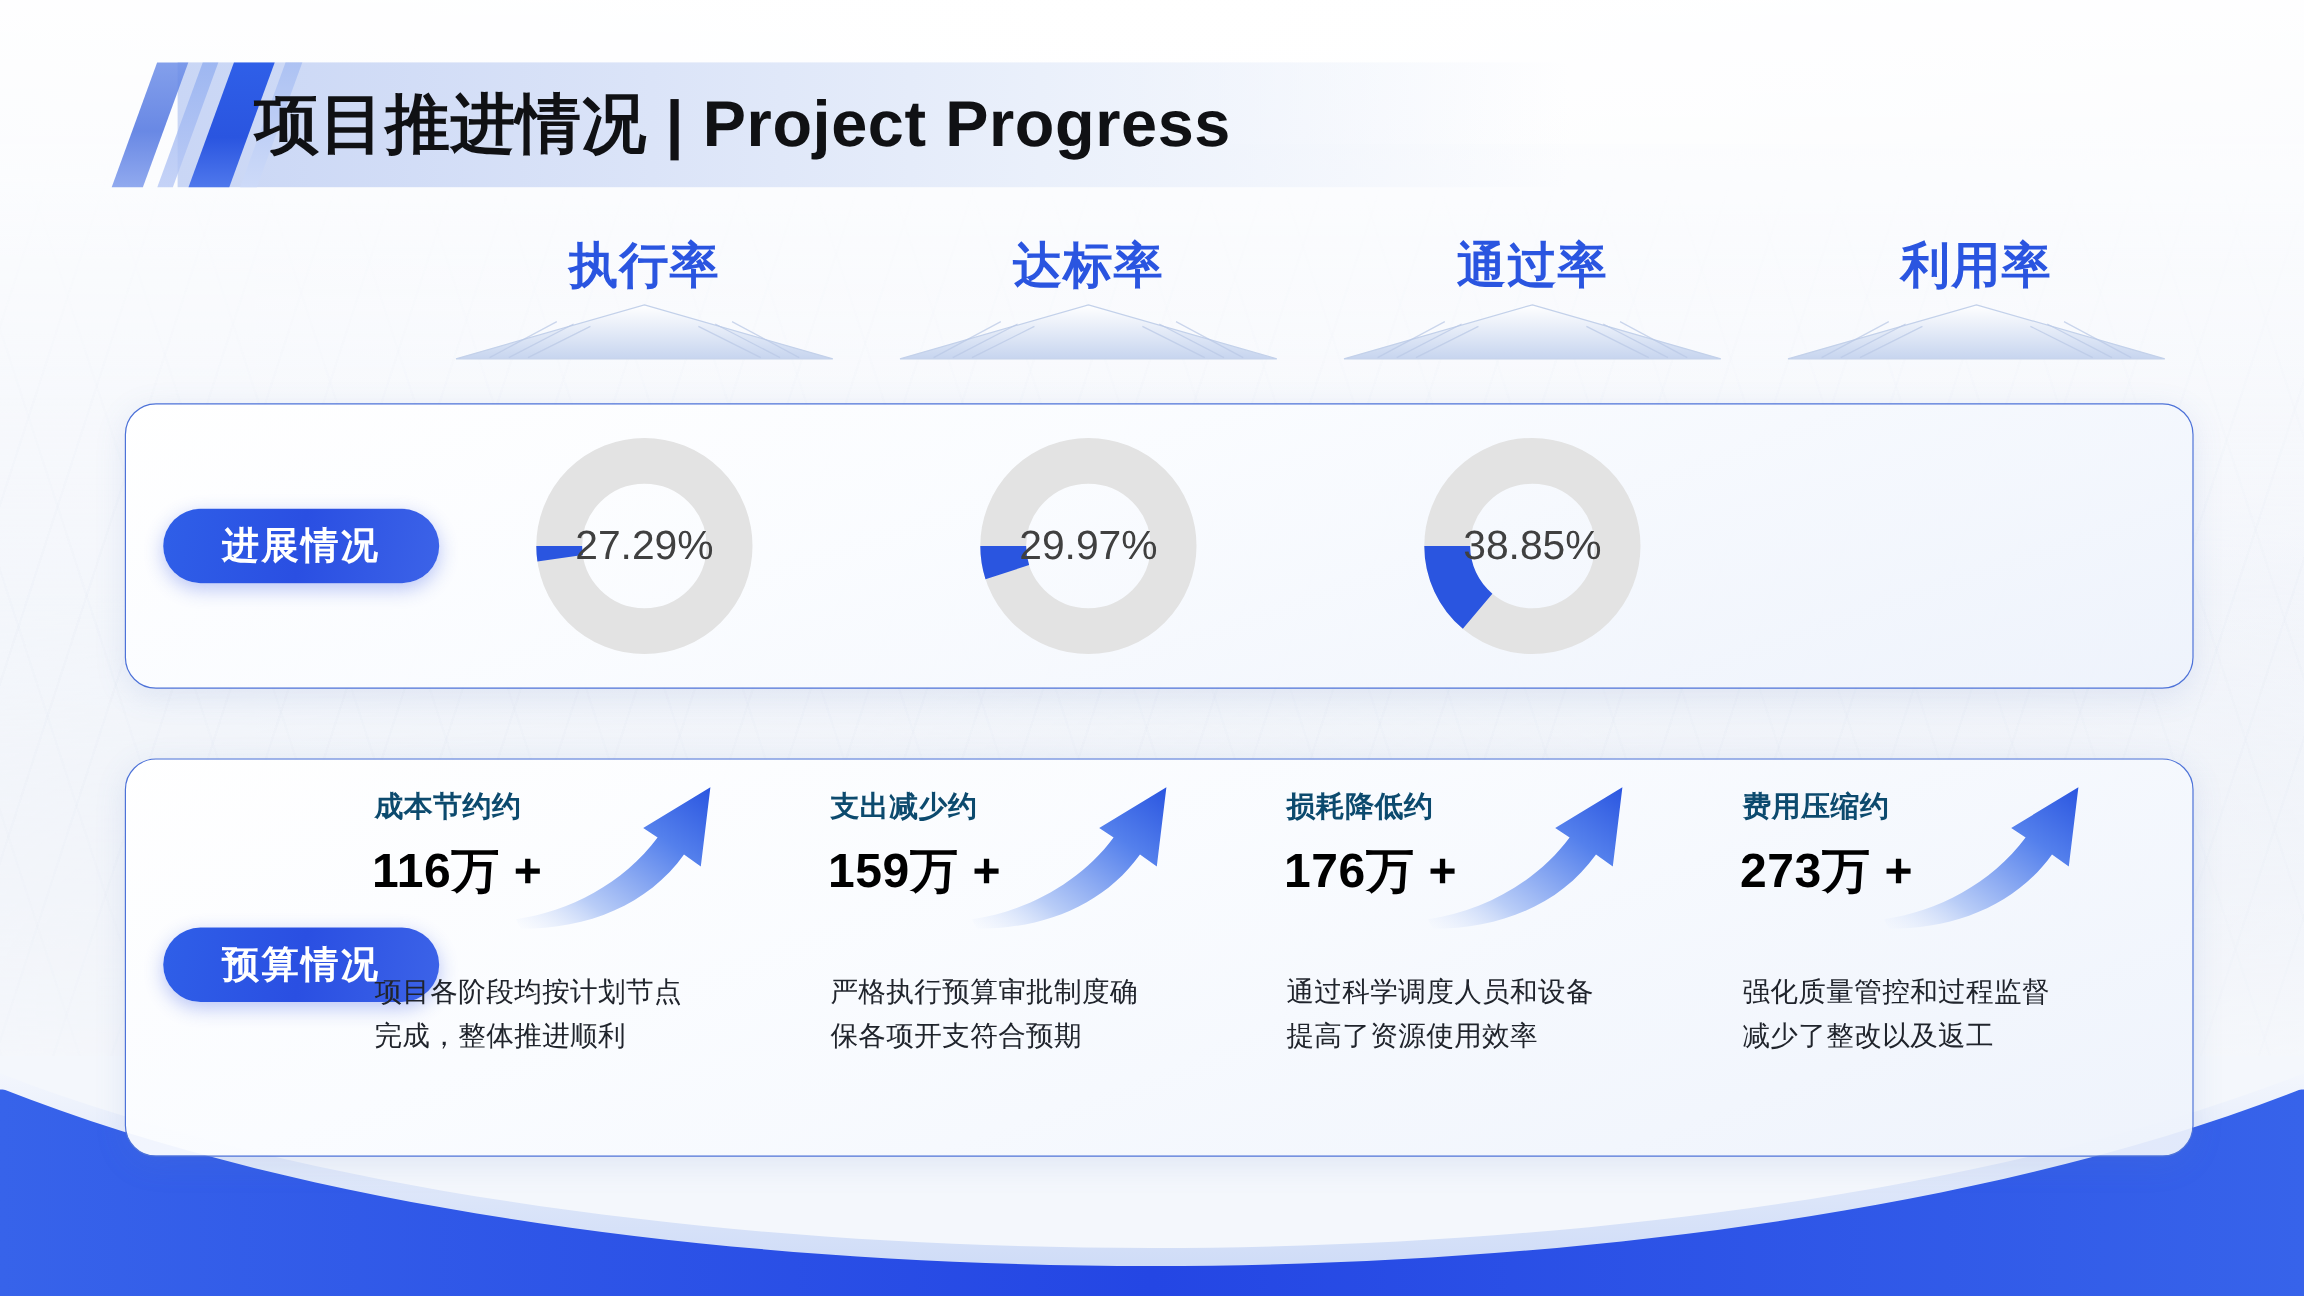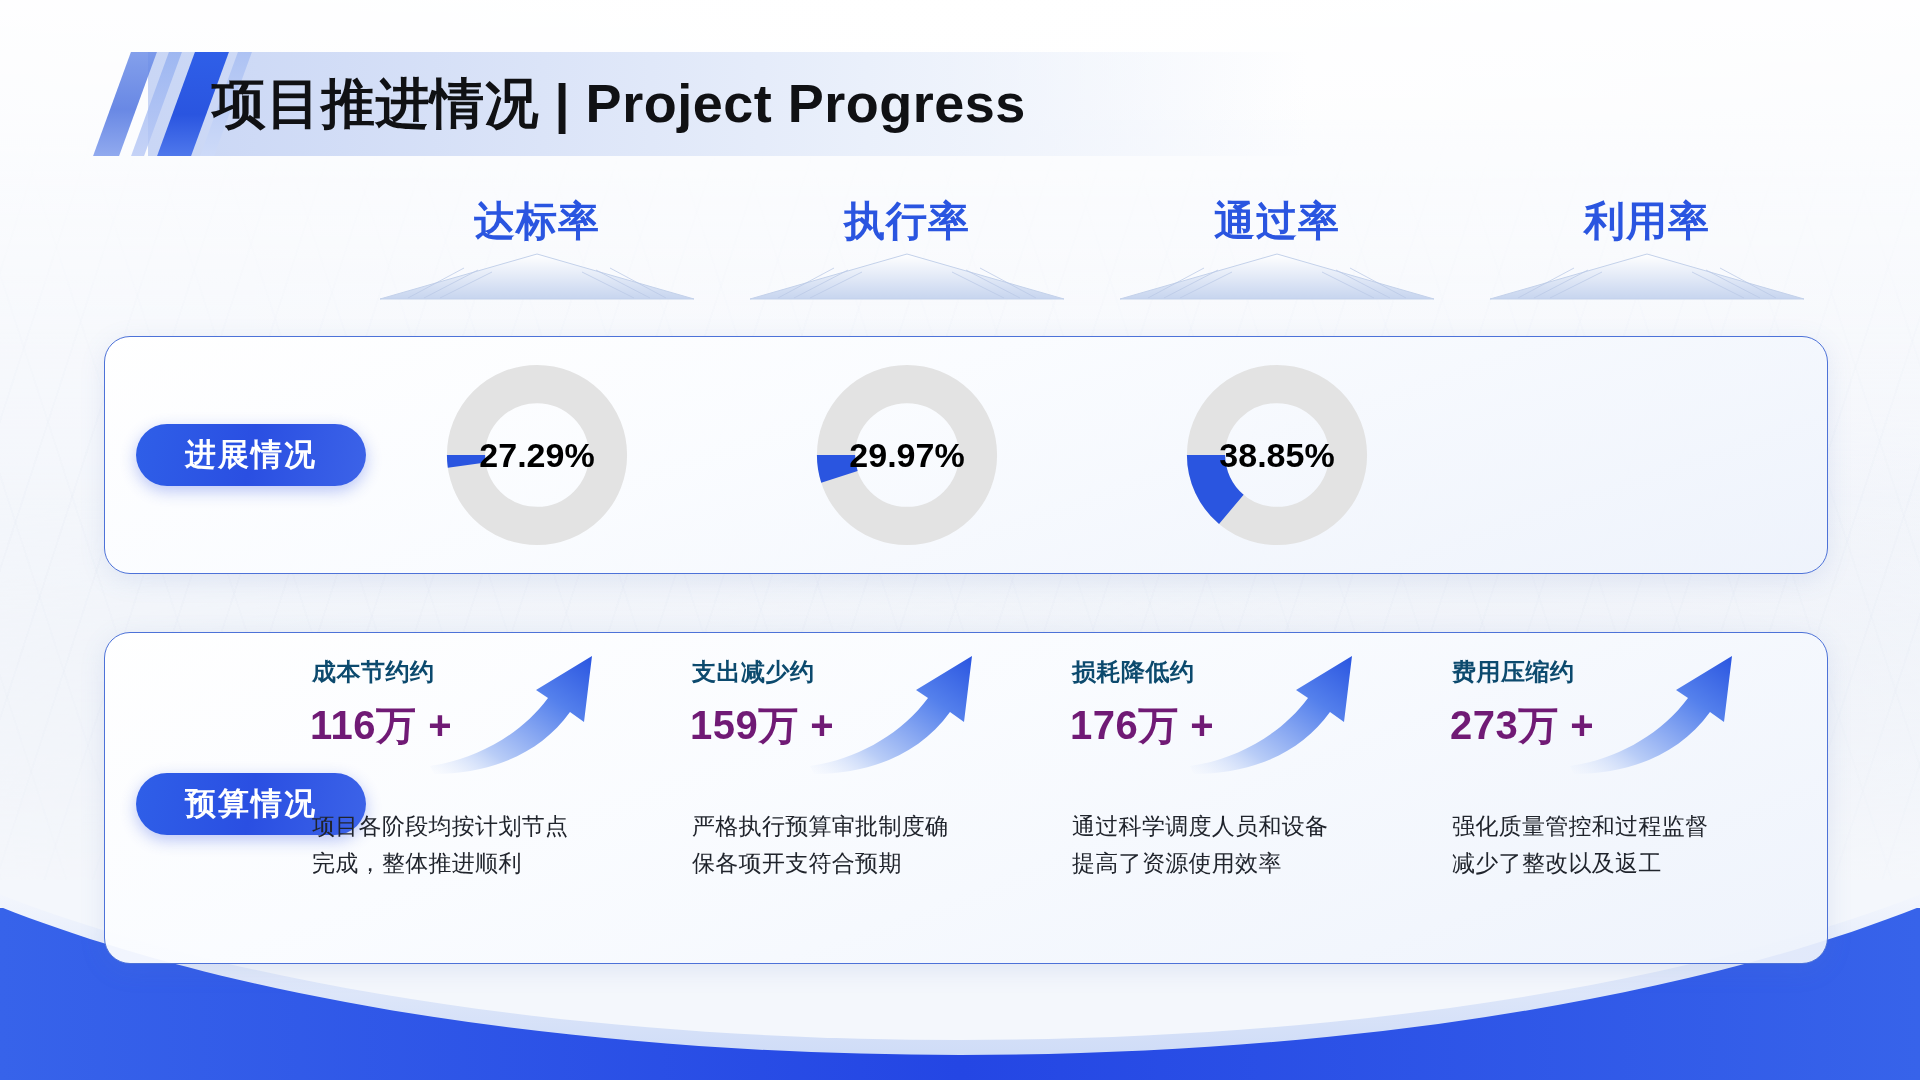--- a/index.html
+++ b/index.html
@@ -82,28 +82,28 @@
   #badge-progress { left:136px; top:424px; }
   #badge-budget   { left:136px; top:773px; }
 
   
   #donut-row { position:absolute; left:352px; top:336px; width:1480px; height:238px; display:flex; }
   .donut-cell { width:370px; height:238px; position:relative; }
   .donut { position:absolute; left:50%; top:50%; transform:translate(-50%,-50%); width:182px; height:182px; }
   .donut svg { display:block; }
   .donut-val {
     position:absolute; left:50%; top:50%; transform:translate(-50%,-50%);
-    font-size:34px; font-weight:700; color:#000000; white-space:nowrap;
+    font-size:34px; font-weight:400; color:#404040; white-space:nowrap;
   }
 
   
   #budget-row { position:absolute; left:300px; top:648px; width:1560px; height:310px; display:flex; }
   .bud-cell { width:380px; position:relative; padding-left:12px; }
   .bud-label { position:absolute; left:12px; top:8px; font-size:24px; font-weight:700; color:#0c4a6e; letter-spacing:.5px; }
-  .bud-value { position:absolute; left:10px; top:50px; font-size:40px; font-weight:700; color:#701a75; letter-spacing:.5px; white-space:nowrap; }
+  .bud-value { position:absolute; left:10px; top:50px; font-size:40px; font-weight:700; color:#000000; letter-spacing:.5px; white-space:nowrap; }
   .bud-arrow { position:absolute; right:56px; top:-10px; width:200px; height:140px; }
   .bud-desc {
     position:absolute; left:12px; top:160px; width:268px;
     font-size:23px; line-height:1.62; color:#20242c; letter-spacing:.3px;
   }
 </style>
 </head>
 <body>
 
 <div id="bg">
@@ -133,39 +133,39 @@
   <div class="slash s1"></div>
   <div class="slash s2"></div>
   <div class="slash s3"></div>
   <div class="slash s4"></div>
   <div id="title">项目推进情况 | Project Progress</div>
 </div>
 
 <div id="tabs">
   <div class="tab">
     <svg class="tab-ped" viewBox="0 0 318 50">
+      <path d="M159 2 L316 47 L2 47 Z" fill="url(#gPed)" stroke="#c3d1ea" stroke-width="1"></path>
+      <path d="M30 46 L86 16 M46 46 L100 18 M62 46 L114 20" stroke="#b9c8e6" stroke-width="1" fill="none" opacity=".75"></path>
+      <path d="M288 46 L232 16 M272 46 L218 18 M256 46 L204 20" stroke="#b9c8e6" stroke-width="1" fill="none" opacity=".75"></path>
+    </svg>
+    <div class="tab-label">执行率</div>
+  </div>
+  <div class="tab">
+    <svg class="tab-ped" viewBox="0 0 318 50">
       <defs>
         <linearGradient id="gPed" x1="0" y1="0" x2="0" y2="1">
           <stop offset="0%" stop-color="#ffffff"></stop>
             <stop offset="100%" stop-color="#c7d5ef"></stop>
         </linearGradient>
       </defs>
       <path d="M159 2 L316 47 L2 47 Z" fill="url(#gPed)" stroke="#c3d1ea" stroke-width="1"></path>
       <path d="M30 46 L86 16 M46 46 L100 18 M62 46 L114 20" stroke="#b9c8e6" stroke-width="1" fill="none" opacity=".75"></path>
       <path d="M288 46 L232 16 M272 46 L218 18 M256 46 L204 20" stroke="#b9c8e6" stroke-width="1" fill="none" opacity=".75"></path>
     </svg>
     <div class="tab-label">达标率</div>
-  </div>
-  <div class="tab">
-    <svg class="tab-ped" viewBox="0 0 318 50">
-      <path d="M159 2 L316 47 L2 47 Z" fill="url(#gPed)" stroke="#c3d1ea" stroke-width="1"></path>
-      <path d="M30 46 L86 16 M46 46 L100 18 M62 46 L114 20" stroke="#b9c8e6" stroke-width="1" fill="none" opacity=".75"></path>
-      <path d="M288 46 L232 16 M272 46 L218 18 M256 46 L204 20" stroke="#b9c8e6" stroke-width="1" fill="none" opacity=".75"></path>
-    </svg>
-    <div class="tab-label">执行率</div>
   </div>
   <div class="tab">
     <svg class="tab-ped" viewBox="0 0 318 50">
       <path d="M159 2 L316 47 L2 47 Z" fill="url(#gPed)" stroke="#c3d1ea" stroke-width="1"></path>
       <path d="M30 46 L86 16 M46 46 L100 18 M62 46 L114 20" stroke="#b9c8e6" stroke-width="1" fill="none" opacity=".75"></path>
       <path d="M288 46 L232 16 M272 46 L218 18 M256 46 L204 20" stroke="#b9c8e6" stroke-width="1" fill="none" opacity=".75"></path>
     </svg>
     <div class="tab-label">通过率</div>
   </div>
   <div class="tab">

